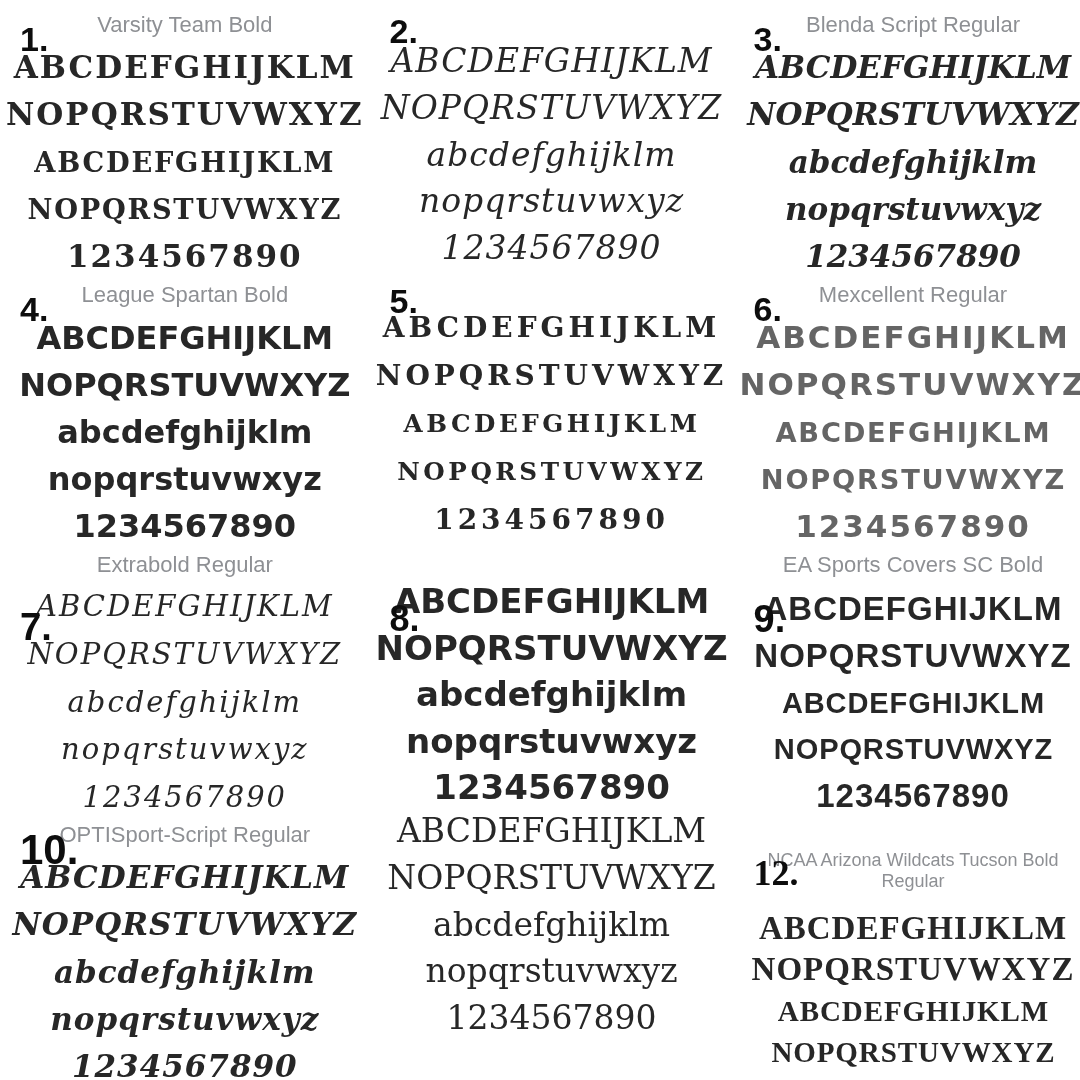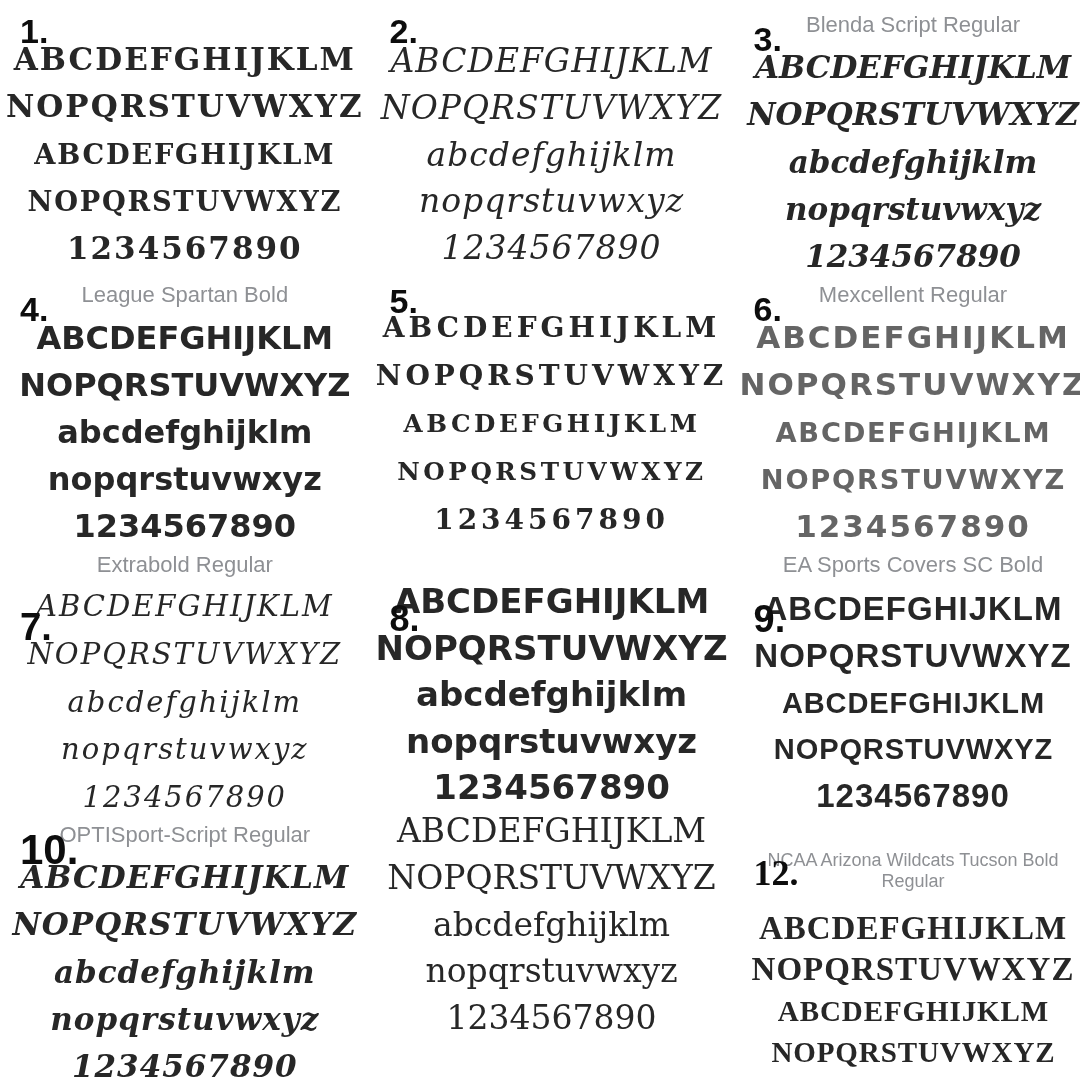--- a/index.html
+++ b/index.html
@@ -53,20 +53,21 @@
   .c12 .lines{height:198px;}
 </style>
 </head>
 <body>
 
 <div class="sheet">
 
   <section class="cell c1 f-varsity caps-sm">
     <header class="head">
       <span class="num">1.</span>
+      <span class="title">Varsity Team Bold</span>
     </header>
     <div class="lines">
       <div class="line l1">ABCDEFGHIJKLM</div>
       <div class="line l2">NOPQRSTUVWXYZ</div>
       <div class="line l3">ABCDEFGHIJKLM</div>
       <div class="line l4">NOPQRSTUVWXYZ</div>
       <div class="line l5">1234567890</div>
     </div>
   </section>
 

